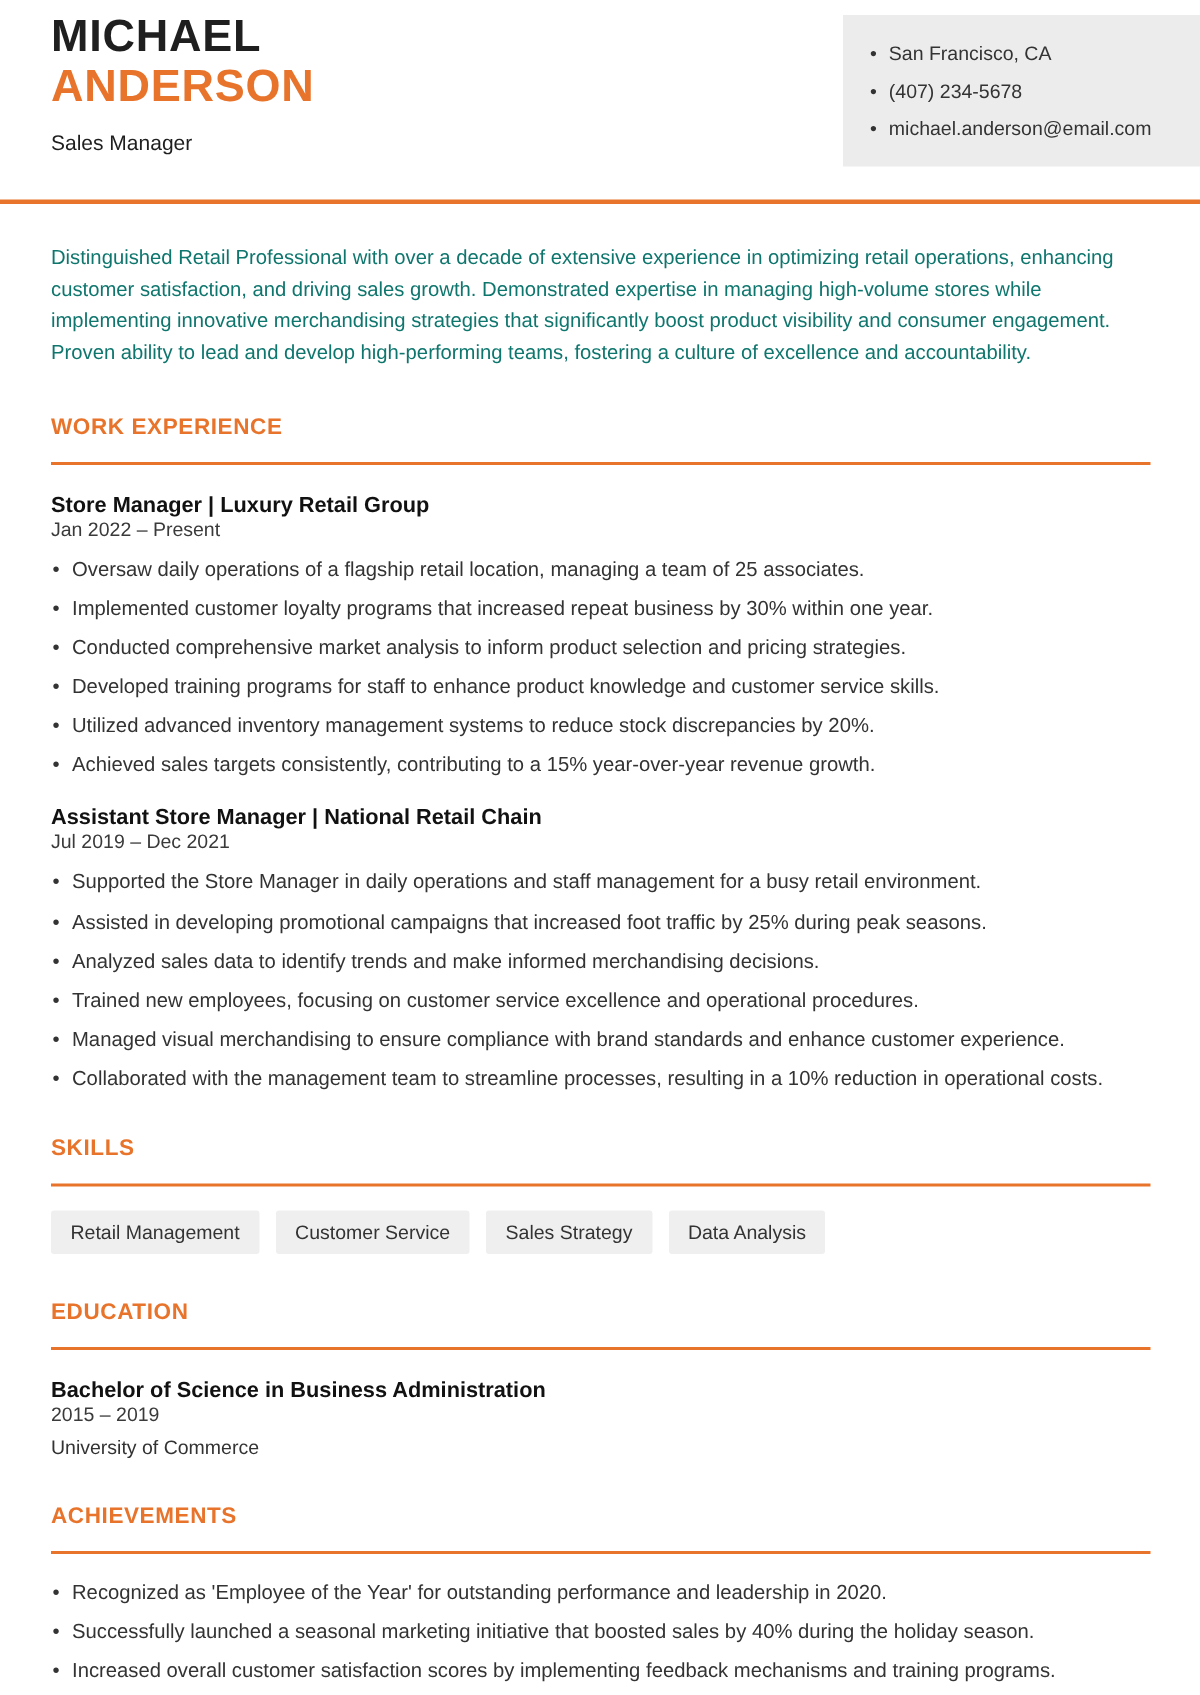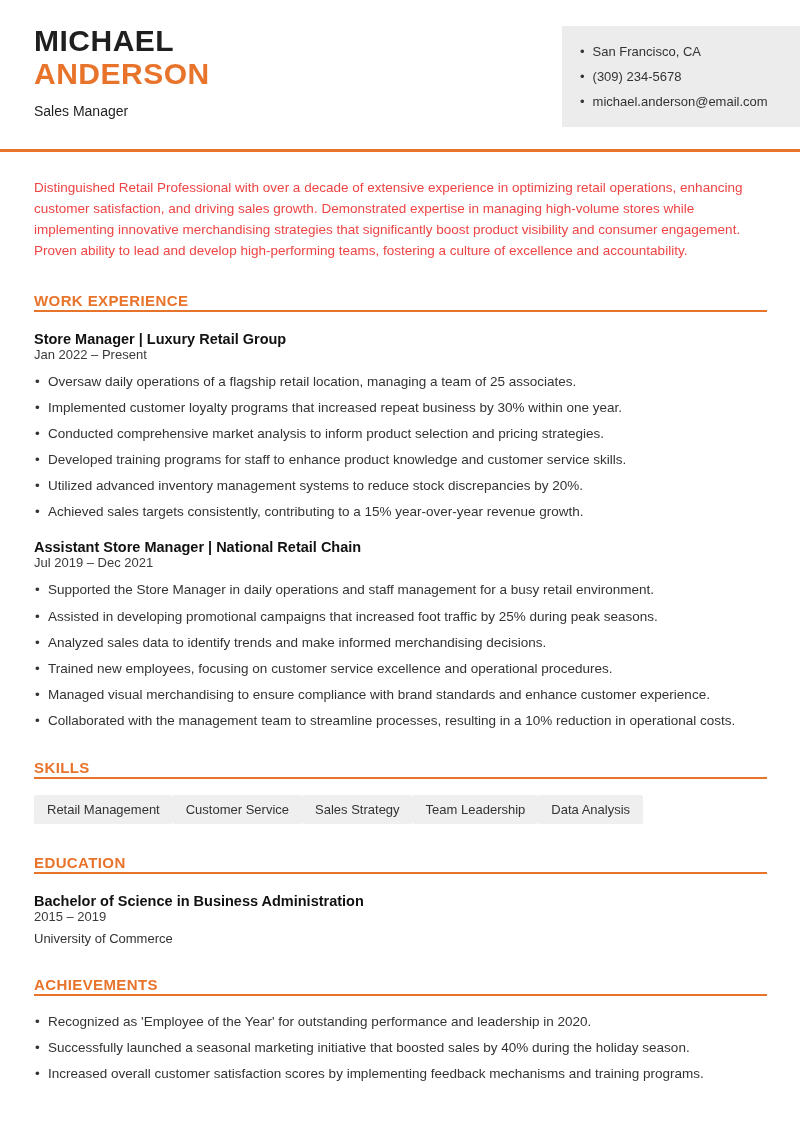--- a/index.html
+++ b/index.html
@@ -12,21 +12,21 @@
     color: #333333;
     overflow: hidden;
   }
   .page { width: 800px; height: 1130px; background: #fff; }
 
   
   .header {
     display: flex;
     justify-content: space-between;
     align-items: flex-start;
-    padding: 24px 0 0 34px;
+    padding: 8px 0 0 34px;
   }
   .name-block h1 {
     font-size: 30px;
     font-weight: 700;
     letter-spacing: 0.5px;
     line-height: 1.1;
     color: #1f1f1f;
   }
   .name-block .last-name { color: var(--accent); }
   .job-title-header {
@@ -58,29 +58,29 @@
     background: var(--accent);
     margin-top: 22px;
   }
 
   
   .content { padding: 0 33px 0 34px; }
   .summary {
     margin-top: 26px;
     font-size: 13.5px;
     line-height: 1.55;
-    color: #ef4444;
+    color: #0f766e;
   }
   .section-title {
     margin-top: 30px;
     color: var(--accent);
     font-size: 15px;
     font-weight: 700;
     letter-spacing: 0.4px;
-    padding-bottom: 1px;
+    padding-bottom: 15px;
     border-bottom: 2px solid var(--accent);
   }
 
   
   .row-header {
     display: flex;
     justify-content: space-between;
     align-items: baseline;
     margin-top: 19px;
     flex-direction: column;
@@ -111,20 +111,21 @@
     position: absolute;
     left: 1px;
     top: 0;
     color: #333;
   }
 
   
   .pill-row {
     display: flex;
     flex-wrap: wrap;
+    gap: 11px;
     margin-top: 16px;
   }
   .pill {
     background: #EFEFEF;
     color: #333;
     font-size: 13px;
     padding: 7px 13px;
     border-radius: 2px;
     white-space: nowrap;
   }
@@ -142,21 +143,21 @@
     </div>
     <aside class="contact-box">
 
         <div class="contact-item">
           <span class="bullet">•</span>
           <span>San Francisco, CA</span>
         </div>
 
         <div class="contact-item">
           <span class="bullet">•</span>
-          <span>(309) 234-5678</span>
+          <span>(407) 234-5678</span>
         </div>
 
         <div class="contact-item">
           <span class="bullet">•</span>
           <span>michael.anderson@email.com</span>
         </div>
       </aside>
   </header>
 
   <div class="accent-rule"></div>
@@ -201,21 +202,20 @@
       </article>
     </section>
 
     <section>
       <h2 class="section-title">SKILLS</h2>
       <div class="pill-row">
 
       <span class="pill">Retail Management</span>
           <span class="pill">Customer Service</span>
           <span class="pill">Sales Strategy</span>
-          <span class="pill">Team Leadership</span>
           <span class="pill">Data Analysis</span>
         </div>
     </section>
 
     <section>
       <h2 class="section-title">EDUCATION</h2>
       <div class="row-header">
         <h3>Bachelor of Science in Business Administration</h3>
         <span class="dates">2015 – 2019</span>
       </div>

